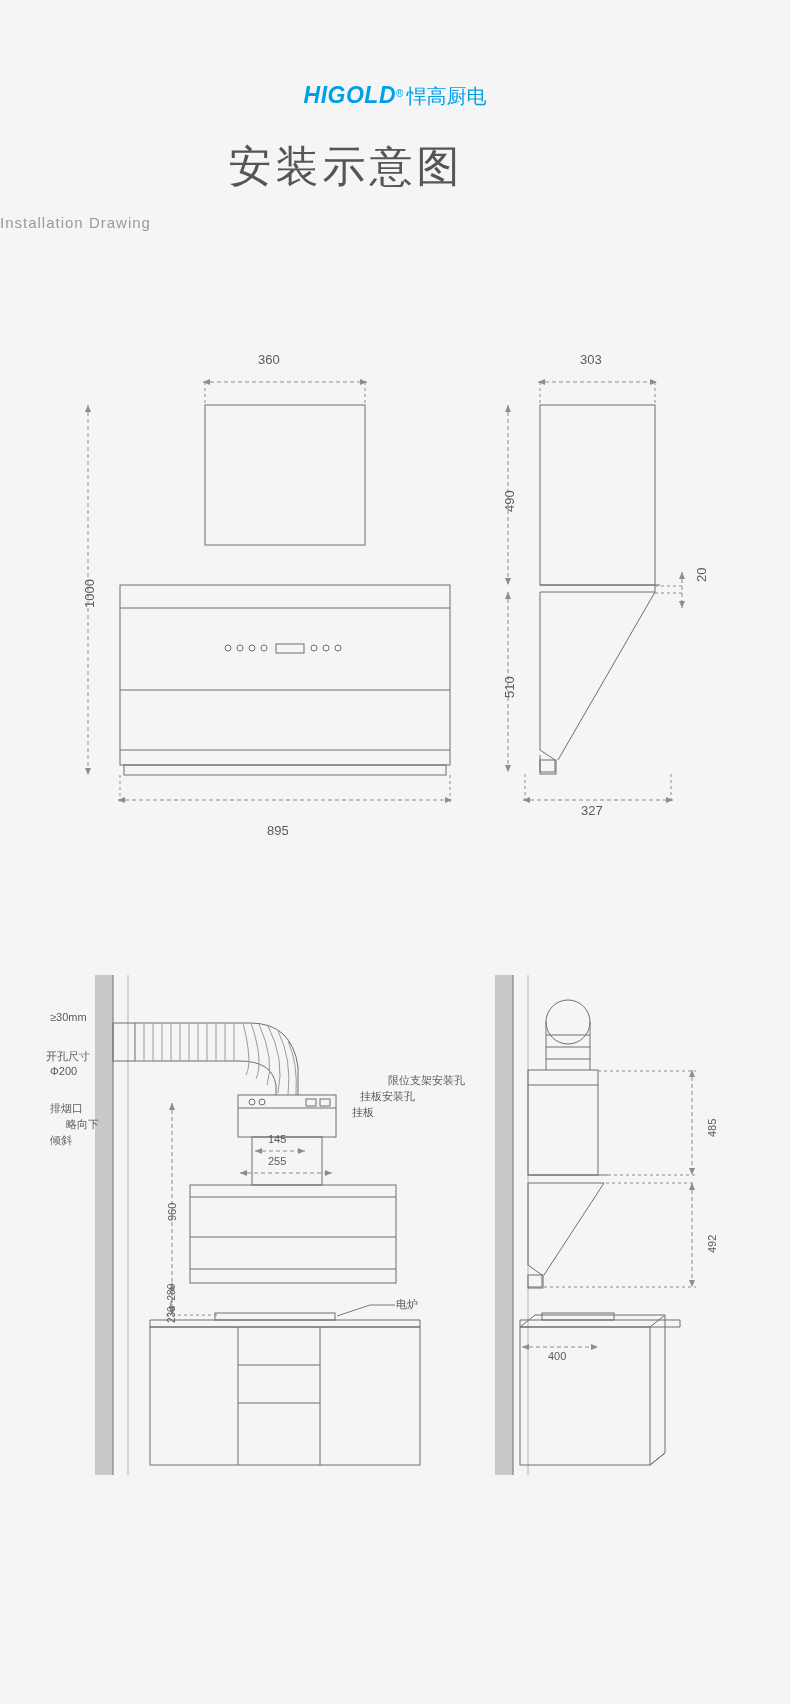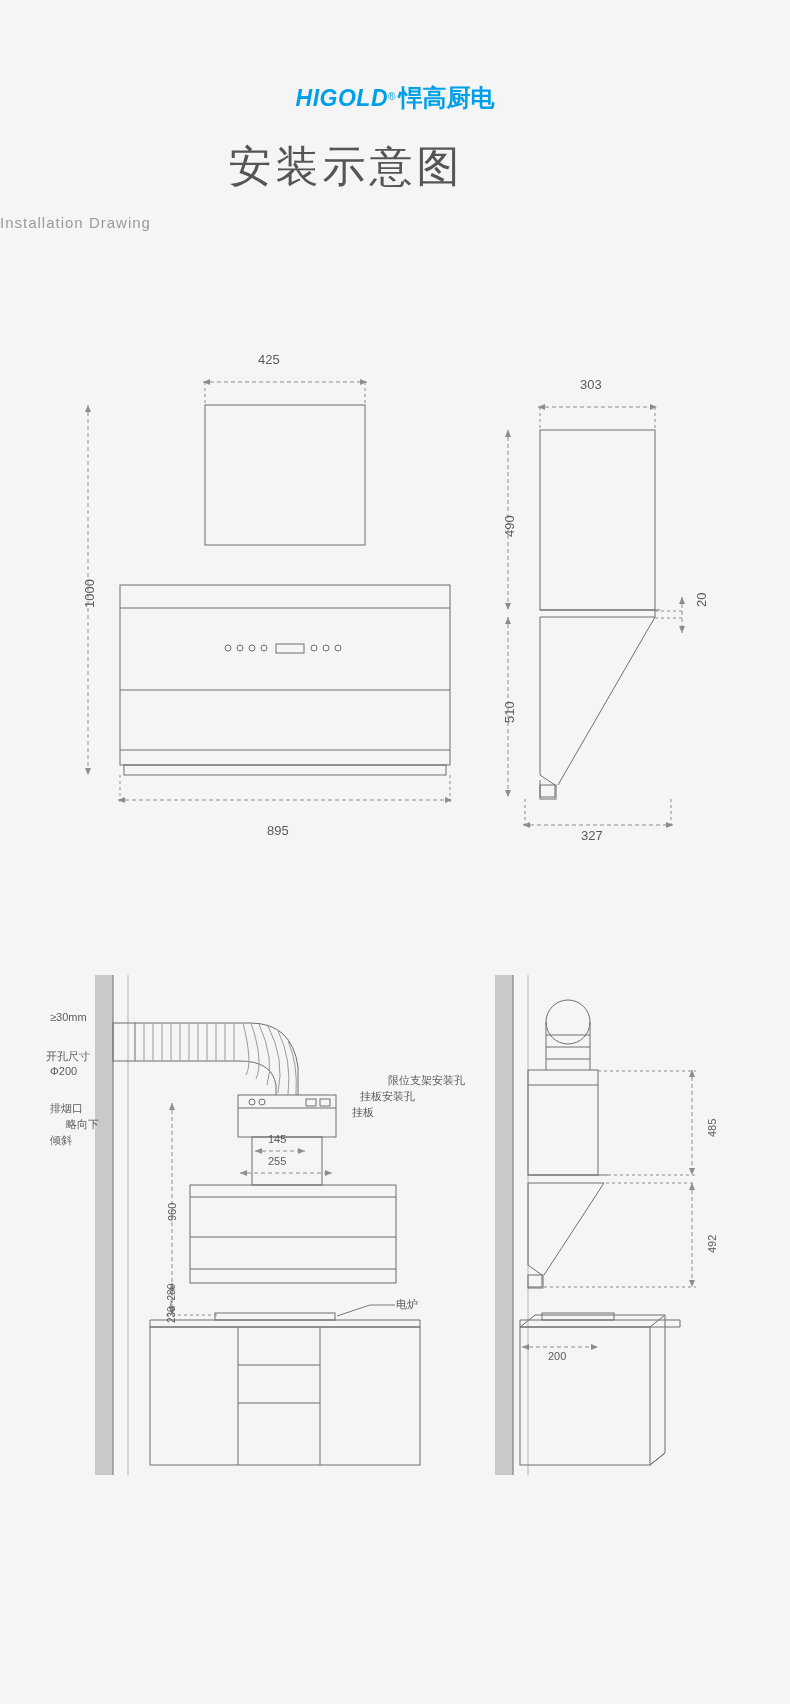--- a/index.html
+++ b/index.html
@@ -37,22 +37,22 @@
     color: #00a0e9;
     font-family: "Liberation Sans", sans-serif;
     font-style: italic;
   }
   .brand-reg {
     font-size: 10px;
     vertical-align: super;
     color: #00a0e9;
   }
   .brand-cn {
-    font-size: 24px;
-    font-weight: bold;
+    font-size: 20px;
+    font-weight: normal;
     color: #00a0e9;
     margin-left: 3px;
   }
   .title-cn {
     position: absolute;
     top: 138px;
     left: 0;
     width: 692px;
     text-align: center;
     font-size: 43px;
@@ -138,26 +138,26 @@
         <path d="M28 45 l-3 7 h6 z" fill="#8d8d8d" stroke="none"></path>
         <path d="M28 415 l-3 -7 h6 z" fill="#8d8d8d" stroke="none"></path>
 
         <line x1="58" y1="440" x2="392" y2="440" stroke-dasharray="4,3"></line>
         <path d="M58 440 l7 -3 v6 z" fill="#8d8d8d" stroke="none"></path>
         <path d="M392 440 l-7 -3 v6 z" fill="#8d8d8d" stroke="none"></path>
         <line x1="60" y1="415" x2="60" y2="443" stroke-dasharray="3,3"></line>
         <line x1="390" y1="415" x2="390" y2="443" stroke-dasharray="3,3"></line>
       </g>
     </svg>
-    <div class="lbl" style="left:198px; top:-8px;">425</div>
+    <div class="lbl" style="left:198px; top:-8px;">360</div>
     <div class="lbl vert" style="left:22px; top:248px;">1000</div>
     <div class="lbl" style="left:207px; top:463px;">895</div>
   </div>
 
-  <div class="dg" style="left:460px; top:360px; width:280px; height:460px;margin-top:25px;">
+  <div class="dg" style="left:460px; top:360px; width:280px; height:460px;">
     <svg width="280" height="460" viewBox="0 0 280 460">
       <g fill="none" stroke="#6f6f6f" stroke-width="1">
 
         <rect x="80" y="45" width="115" height="180"></rect>
 
         <line x1="80" y1="225" x2="200" y2="225"></line>
         <line x1="195" y1="225" x2="195" y2="232"></line>
         <line x1="80" y1="232" x2="195" y2="232"></line>
 
         <path d="M80 232 L80 390 L95 400 L95 412 L80 412 L80 395"></path>
@@ -358,16 +358,16 @@
         <line x1="126" y1="208" x2="216" y2="208" stroke-dasharray="3,3"></line>
         <line x1="64" y1="312" x2="216" y2="312" stroke-dasharray="3,3"></line>
 
         <line x1="42" y1="372" x2="118" y2="372" stroke-dasharray="4,3"></line>
         <path d="M42 372 l7 -3 v6 z" fill="#8d8d8d" stroke="none"></path>
         <path d="M118 372 l-7 -3 v6 z" fill="#8d8d8d" stroke="none"></path>
       </g>
     </svg>
     <div class="lbl small vert" style="left:226px; top:162px;">485</div>
     <div class="lbl small vert" style="left:226px; top:278px;">492</div>
-    <div class="lbl small" style="left:68px; top:375px;">200</div>
+    <div class="lbl small" style="left:68px; top:375px;">400</div>
   </div>
 
 </div>
 
 </body></html>

